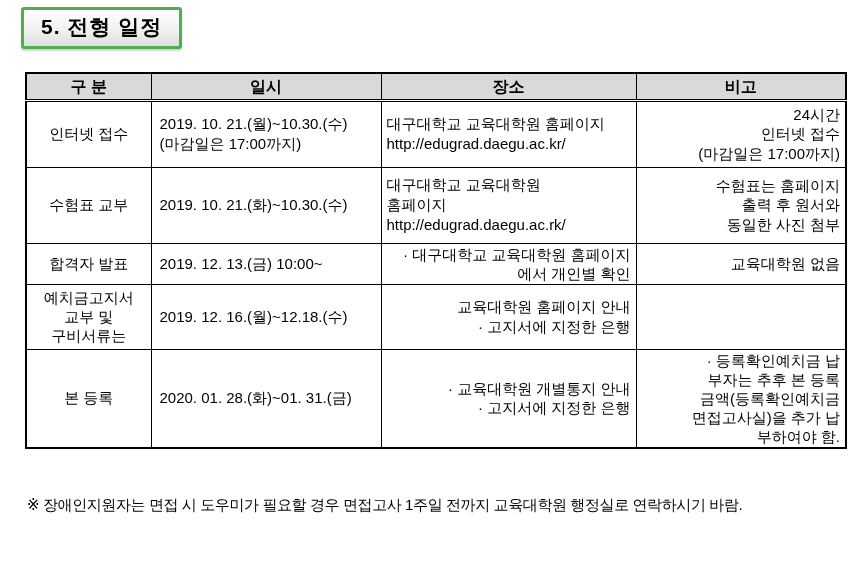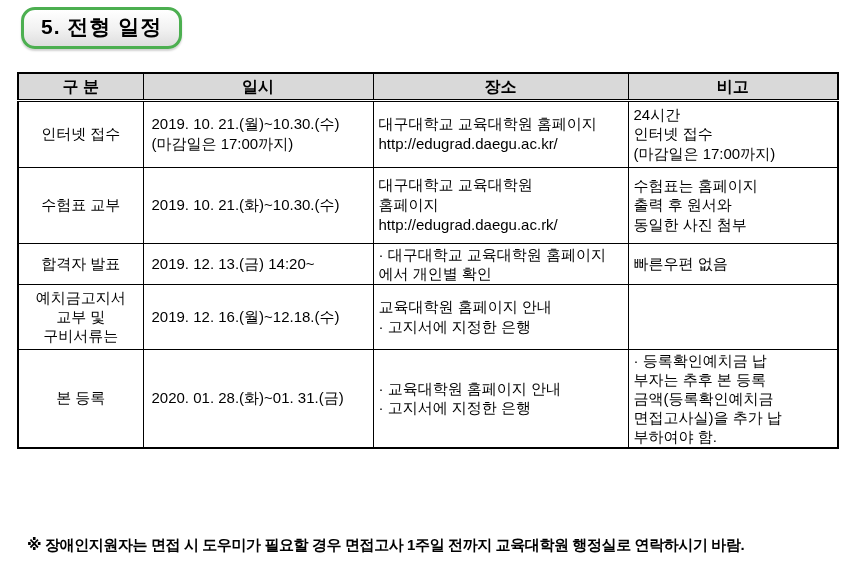--- a/index.html
+++ b/index.html
@@ -11,33 +11,33 @@
     overflow: hidden;
   }
   .page { position: absolute; inset: 0; background: #fff; }
 
   
   .title-badge {
     position: absolute;
     left: 21px; top: 7px;
     padding: 3px 17px 5px 17px;
     border: 3px solid #4caf50;
-    border-radius: 14px;
+    border-radius: 3px;
     background: linear-gradient(180deg, #ffffff 0%, #f1f1f1 55%, #dedede 100%);
     box-shadow: 0 2px 2px rgba(0,0,0,0.18);
     font-size: 21px;
     font-weight: bold;
     letter-spacing: 1px;
     white-space: nowrap;
   }
 
   
   table.schedule-table {
     position: absolute;
-    left: 17px; top: 72px;
+    left: 25px; top: 72px;
     width: 820px;
     border-collapse: collapse;
     table-layout: fixed;
     font-size: 15px;
     line-height: 1.32;
   }
   .schedule-table col.c1 { width: 125px; }
   .schedule-table col.c2 { width: 230px; }
   .schedule-table col.c3 { width: 255px; }
   .schedule-table col.c4 { width: 210px; }
@@ -62,25 +62,25 @@
   tr.rh2 { height: 32px; }
   tr.rh3 { height: 76px; }
   tr.rh4 { height: 33px; }
   tr.rh5 { height: 34px; }
   tr.rh6 { height: 65px; }
   tr.rh7 { height: 95px; }
 
   td.cat    { text-align: center; }
   td.left   { text-align: left; padding-left: 8px; }
   td.center { text-align: left; }
-  td.note   { text-align: left; line-height: 1.3; }
+  td.note   { text-align: right; line-height: 1.3; }
   td.tight  { line-height: 1.27; padding-top: 1px; padding-bottom: 1px; }
 
   
-  .notes { position: absolute; left: 27px; top: 536px; width: 810px; font-weight: bold; }
+  .notes { position: absolute; left: 27px; top: 496px; width: 810px; }
   .notes .note-line {
     font-size: 15px;
     letter-spacing: -0.4px;
     margin-bottom: 13px;
     white-space: nowrap;
   }
 </style>
 </head>
 <body>
 
@@ -134,28 +134,28 @@
           </td>
         <td class="note tight">
             <div>수험표는 홈페이지</div>
             <div>출력 후 원서와</div>
             <div>동일한 사진 첨부</div>
           </td>
       </tr>
       <tr class="rh5">
         <td class="cat">합격자 발표</td>
         <td class="left">
-            <div>2019. 12. 13.(금) 14:20~</div>
+            <div>2019. 12. 13.(금) 10:00~</div>
           </td>
         <td class="note tight">
             <div>· 대구대학교 교육대학원 홈페이지</div>
             <div>에서 개인별 확인</div>
           </td>
         <td class="note">
-            <div>빠른우편 없음</div>
+            <div>교육대학원 없음</div>
           </td>
       </tr>
       <tr class="rh6">
         <td class="cat tight">
             <div>예치금고지서</div>
             <div>교부 및</div>
             <div>구비서류는</div>
           </td>
         <td class="left">
             <div>2019. 12. 16.(월)~12.18.(수)</div>
@@ -165,21 +165,21 @@
             <div>· 고지서에 지정한 은행</div>
           </td>
         <td class="note"></td>
       </tr>
       <tr class="rh7">
         <td class="cat">본 등록</td>
         <td class="left">
             <div>2020. 01. 28.(화)~01. 31.(금)</div>
           </td>
         <td class="note">
-            <div>· 교육대학원 홈페이지 안내</div>
+            <div>· 교육대학원 개별통지 안내</div>
             <div>· 고지서에 지정한 은행</div>
           </td>
         <td class="note tight">
             <div>· 등록확인예치금 납</div>
             <div>부자는 추후 본 등록</div>
             <div>금액(등록확인예치금</div>
             <div>면접고사실)을 추가 납</div>
             <div>부하여야 함.</div>
           </td>
       </tr>

